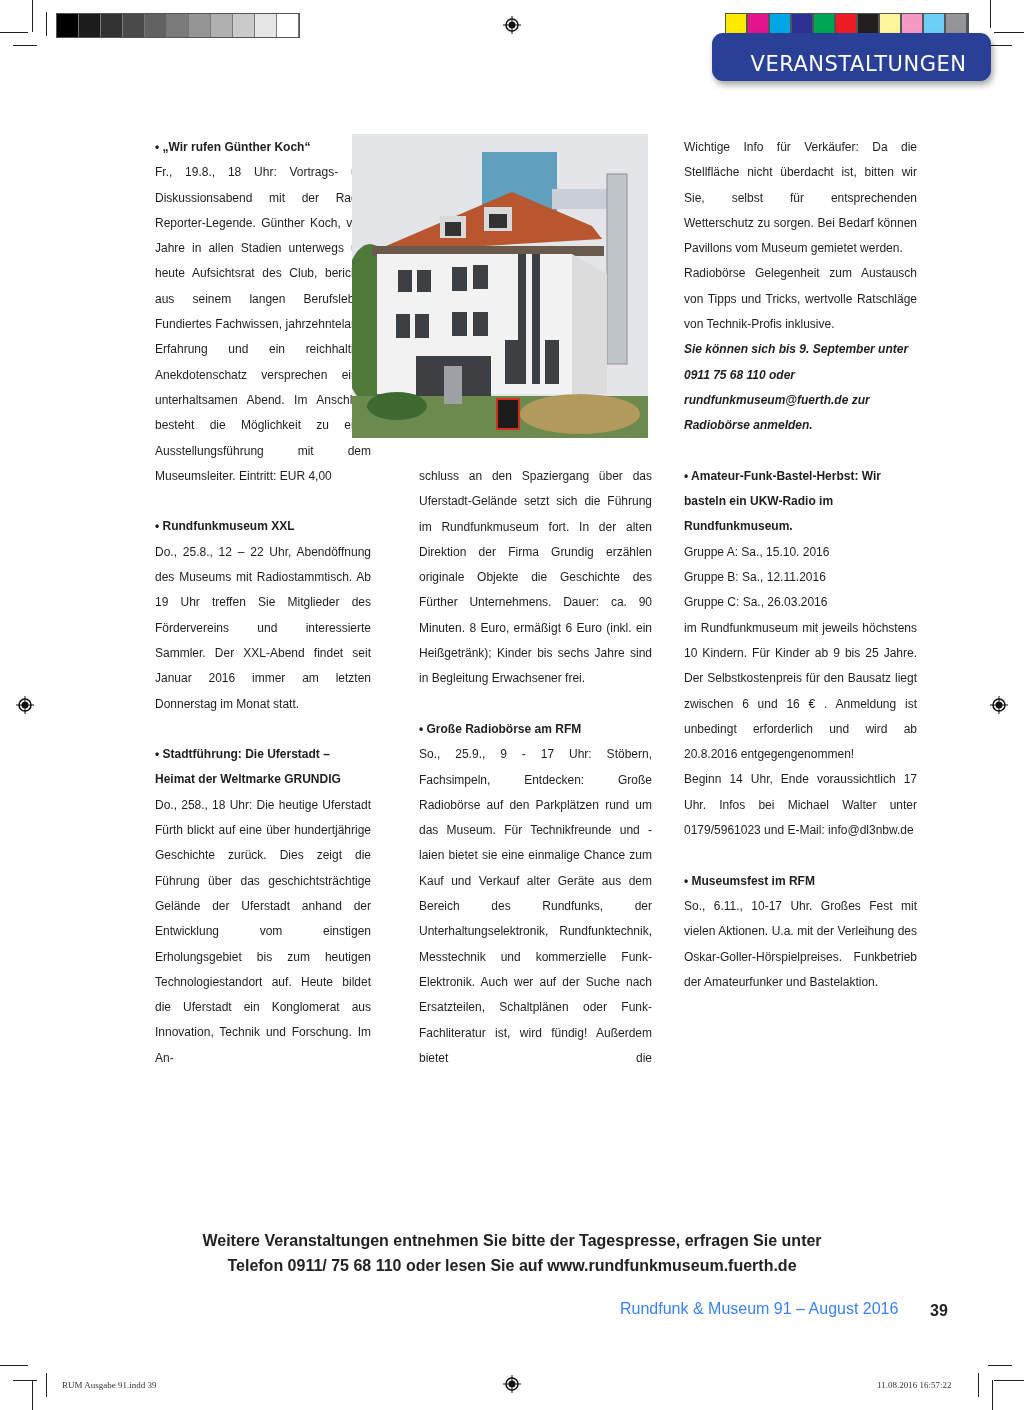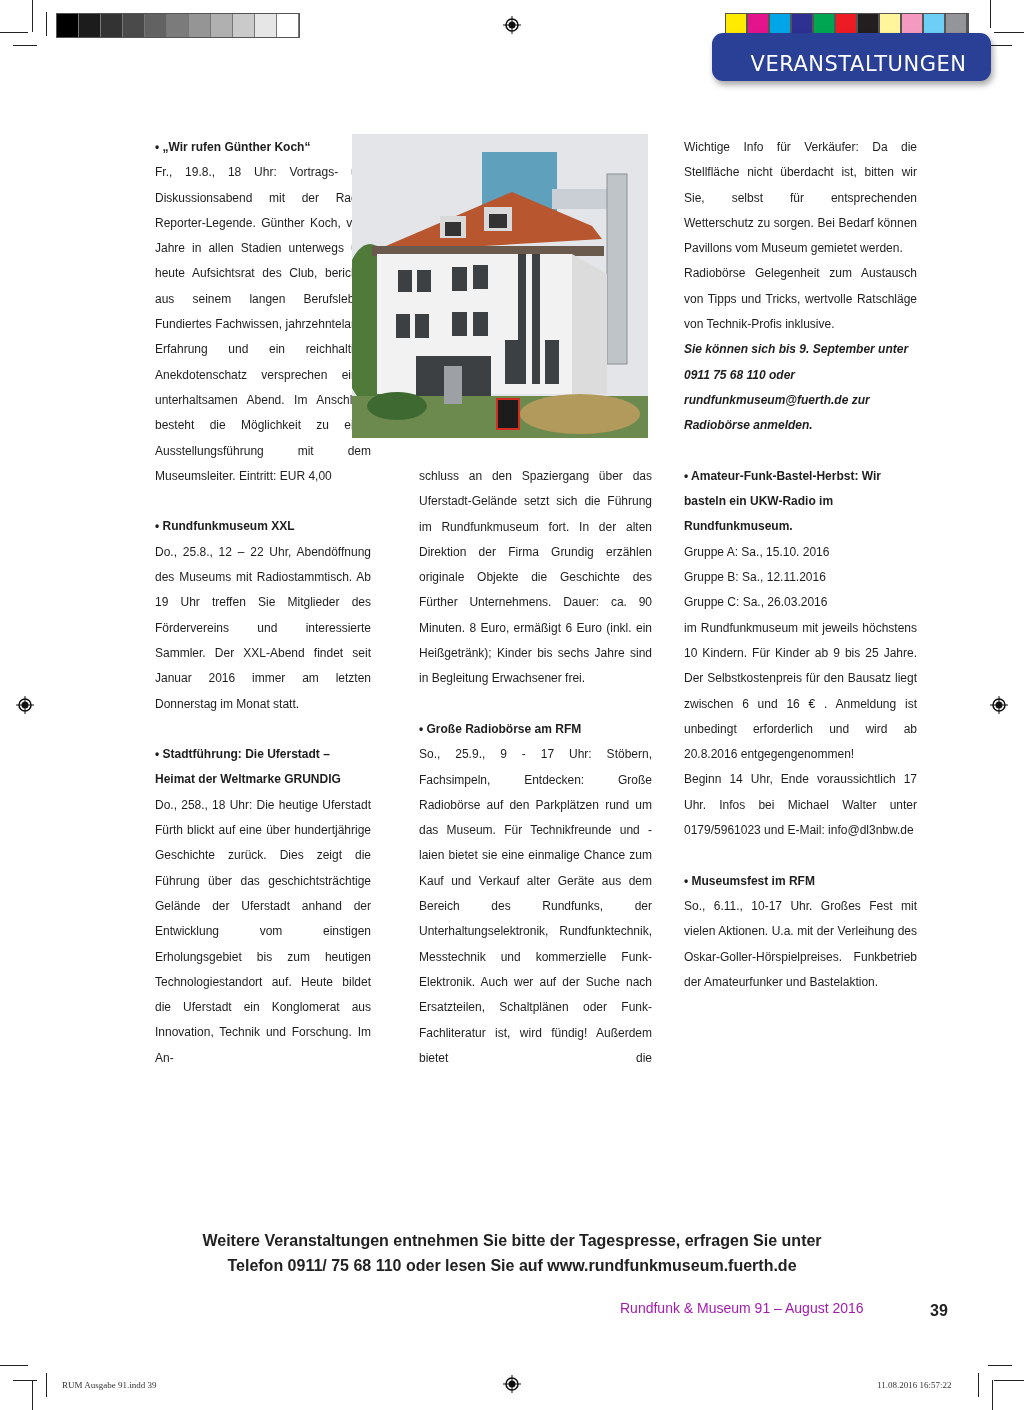--- a/index.html
+++ b/index.html
@@ -23,21 +23,21 @@
   .col p { margin:0; }
   .col .h { font-weight:bold; text-align:left; }
   .col .gap { height:25.3px; }
   .col .bi { font-weight:bold; font-style:italic; text-align:left; }
   .col1 { left:127px; top:135px; width:216px; }
   .col2 { left:391px; top:464px; width:233px; }
   .col3 { left:656px; top:135px; width:233px; }
   .photo { position:absolute; left:352px; top:134px; width:296px; height:304px; overflow:hidden; background:#e4e6e8; }
   .footer-note { position:absolute; left:150px; top:1220px; width:724px; text-align:center; font-weight:bold;
                  font-size:16px; line-height:25px; color:#222;margin-top:8px; }
-  .folio { position:absolute; left:620px; top:1300px; font-size:14px; color:#a21caf; }
+  .folio { position:absolute; left:620px; top:1300px; font-size:16px; color:#3b82f6; }
   .pagenum { position:absolute; left:930px; top:1302px; font-size:16px; font-weight:bold; color:#222;text-align:center; }
   .slug { position:absolute; font-family:"Liberation Serif", serif; font-size:9px; color:#333; }
 </style>
 </head>
 <body>
 
 <div class="cm" style="left:32px;top:0;width:1px;height:32px;"></div>
 <div class="cm" style="left:0;top:32px;width:28px;height:1px;"></div>
 <div class="cm" style="left:13px;top:45px;width:24px;height:1px;"></div>
 <div class="cm" style="left:46px;top:12px;width:1px;height:24px;"></div>

